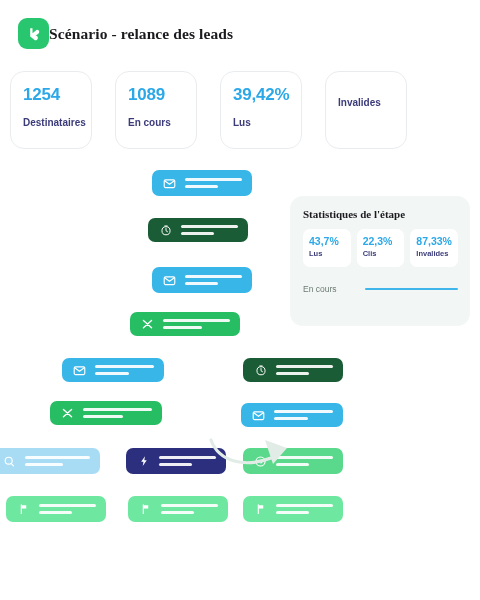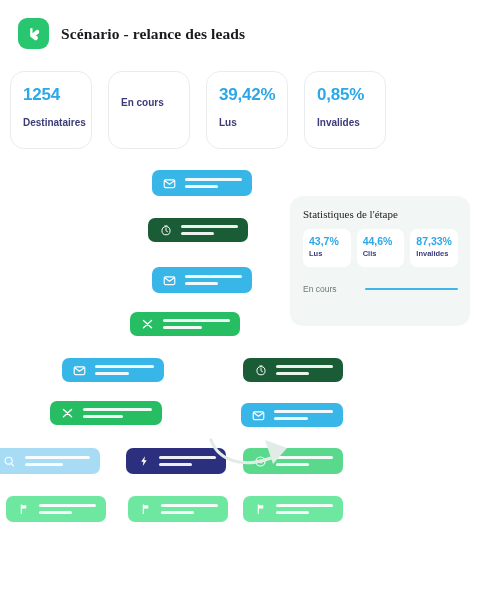--- a/index.html
+++ b/index.html
@@ -23,21 +23,20 @@
     box-sizing: border-box;
   }
 
   
   .header {
     position: absolute;
     left: 18px;
     top: 18px;
     display: flex;
     align-items: center;
-    gap: 12px;
   }
   .logo {
     width: 31px;
     height: 31px;
     border-radius: 9px;
     background: #28c76f;
     display: flex;
     align-items: center;
     justify-content: center;
     flex: none;
@@ -51,21 +50,21 @@
     letter-spacing: 0.1px;
     white-space: nowrap;
   }
 
   
   .kpis {
     position: absolute;
     left: 10px;
     top: 71px;
     display: flex;
-    gap: 16px;
+    gap: 23px;
   }
   .kpi {
     width: 82px;
     height: 78px;
     box-sizing: border-box;
     border: 1px solid #e9ecef;
     border-radius: 14px;
     background: #ffffff;
     padding: 13px 0 0 12px;
   }
@@ -132,21 +131,21 @@
     width: 180px;
     height: 130px;
     box-sizing: border-box;
     background: #f2f6f4;
     border-radius: 13px;
     padding: 12px 12px 0 13px;
   }
   .stats-title {
     font-family: "Liberation Serif", serif;
     font-size: 11px;
-    font-weight: normal;
+    font-weight: bold;
     color: #1b1b1f;
   }
   .stat-cards {
     margin-top: 9px;
     display: flex;
     gap: 6px;
   }
   .stat-card {
     background: #ffffff;
     border-radius: 7px;
@@ -213,28 +212,28 @@
     </div>
     <div class="title">Scénario - relance des leads</div>
   </div>
 
   <div class="kpis">
     <div class="kpi">
       <div class="kpi-value">1254</div>
       <div class="kpi-label">Destinataires</div>
     </div>
     <div class="kpi">
+      <div class="kpi-value">1089</div>
       <div class="kpi-label">En cours</div>
     </div>
     <div class="kpi">
       <div class="kpi-value">39,42%</div>
       <div class="kpi-label">Lus</div>
     </div>
     <div class="kpi">
-      <div class="kpi-value">0,85%</div>
       <div class="kpi-label">Invalides</div>
     </div>
   </div>
 
   <div class="canvas">
 
     <div class="node" style="left:152px; top:10px; width:100px; height:26px; background:#38b6e8;">
       <span class="ico">
         <svg width="13" height="13" viewBox="0 0 16 16">
             <rect x="1.5" y="3.5" width="13" height="9.5" rx="1.5" fill="none" stroke="#fff" stroke-width="1.4"></rect>
@@ -426,21 +425,21 @@
 
   <div class="stats">
     <div class="stats-title">Statistiques de l'étape</div>
 
     <div class="stat-cards">
       <div class="stat-card">
         <div class="stat-value">43,7%</div>
         <div class="stat-label">Lus</div>
       </div>
       <div class="stat-card">
-        <div class="stat-value">44,6%</div>
+        <div class="stat-value">22,3%</div>
         <div class="stat-label">Clis</div>
       </div>
       <div class="stat-card">
         <div class="stat-value">87,33%</div>
         <div class="stat-label">Invalides</div>
       </div>
     </div>
 
     <div class="rows">
       <div class="srow">

